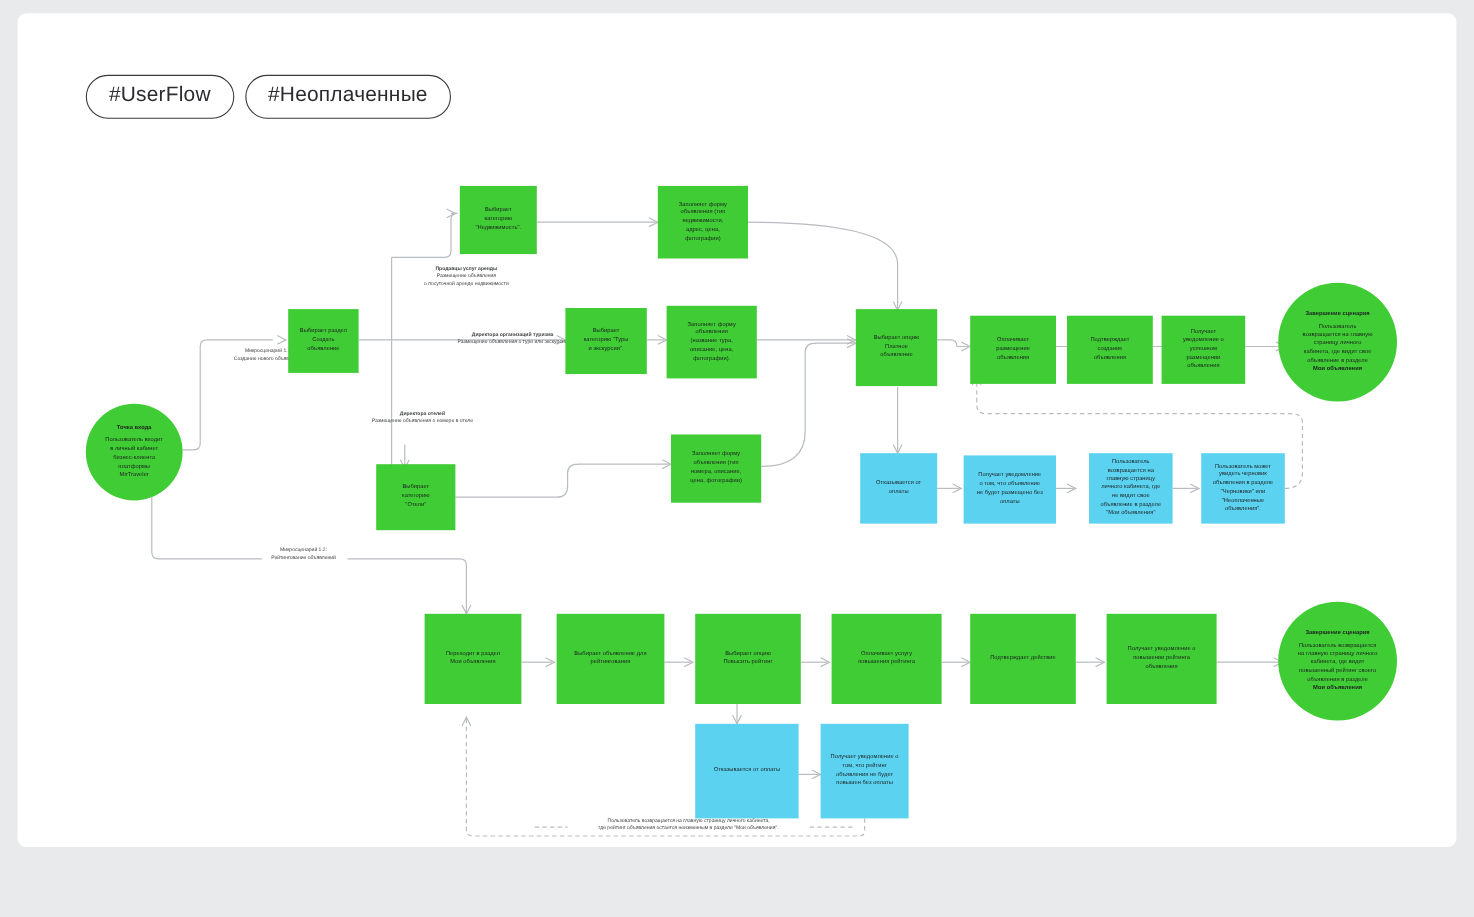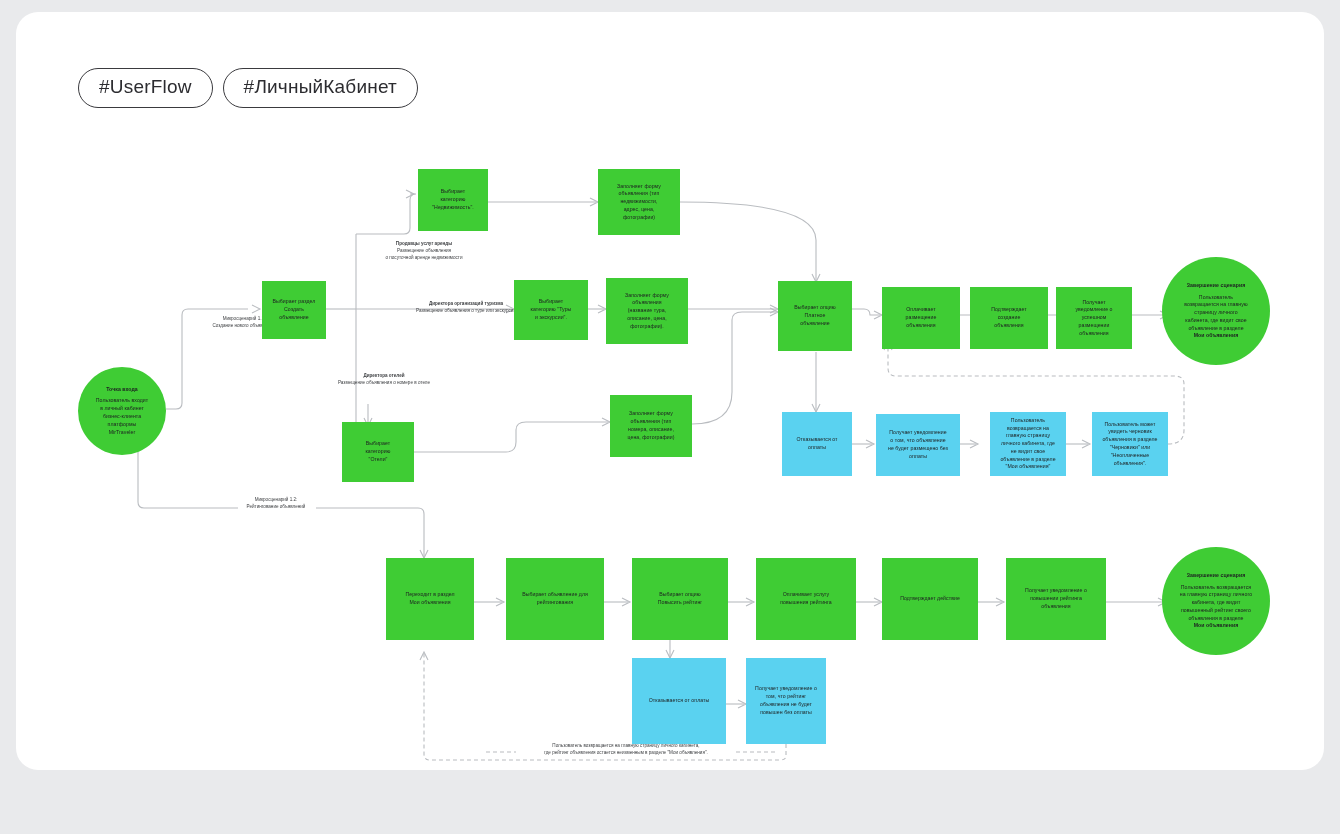--- a/index.html
+++ b/index.html
@@ -7,21 +7,21 @@
     width: 1340px; height: 834px;
     background: #e9eaec;
     font-family: "Liberation Sans", sans-serif;
     overflow: hidden;
   }
   #canvas {
     position: absolute;
     left: 16px; top: 12px;
     width: 1308px; height: 758px;
     background: #ffffff;
-    border-radius: 22px;
+    border-radius: 8px;
   }
   
   .tags { position: absolute; left: 62px; top: 56px; display: flex; gap: 10px; }
   .tag {
     border: 1.6px solid #3a3a3e;
     border-radius: 22px;
     padding: 7px 20px 9px 20px;
     font-size: 19px;
     color: #2c2c30;
     letter-spacing: .2px;
@@ -63,21 +63,21 @@
   svg.wires path.dash { stroke-dasharray: 4 3; }
   .arrowhead { fill: none; stroke: #b9bcc0; stroke-width: 1.1px; }
 </style>
 </head>
 <body>
 
 <div id="canvas">
 
   <div class="tags">
     <div class="tag">#UserFlow</div>
-    <div class="tag">#ЛичныйКабинет</div>
+    <div class="tag">#Неоплаченные</div>
   </div>
 
   <svg class="wires" viewBox="0 0 1308 810">
 
     <path d="M 150 397 L 160 397 Q 166 397 166 391 L 166 303 Q 166 297 172 297 L 232 297"></path>
     <path class="arrowhead" d="M 236 293 L 244 297 L 236 301"></path>
 
     <path d="M 310 297 L 340 297"></path>
     <path d="M 340 222 L 340 420"></path>
 

